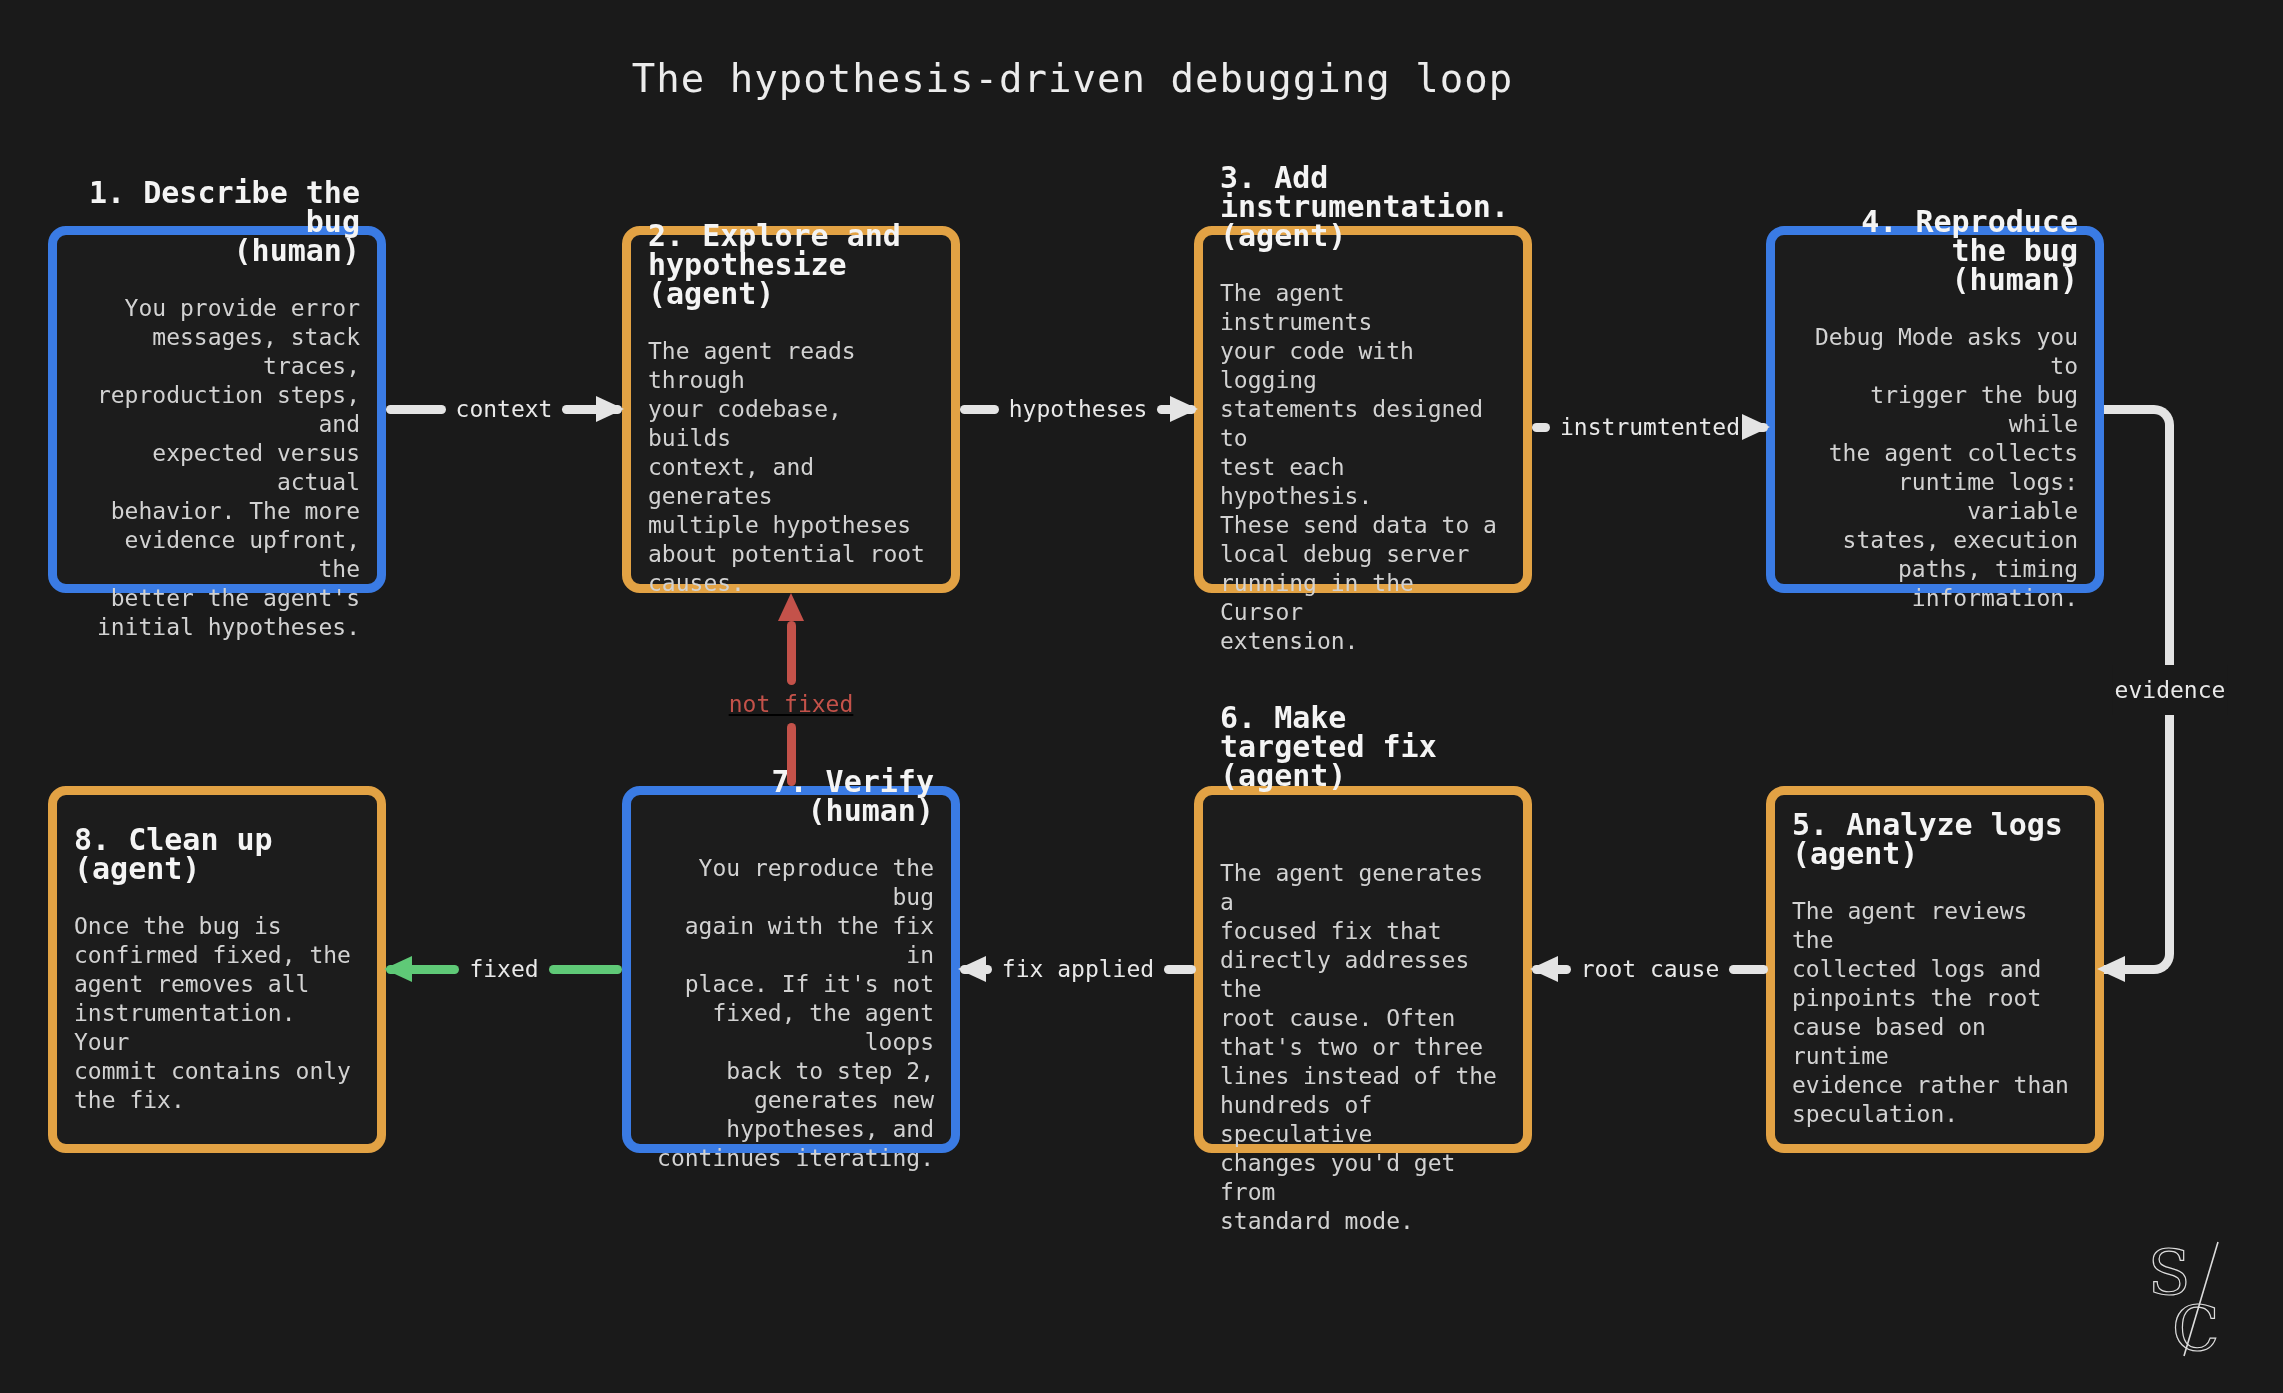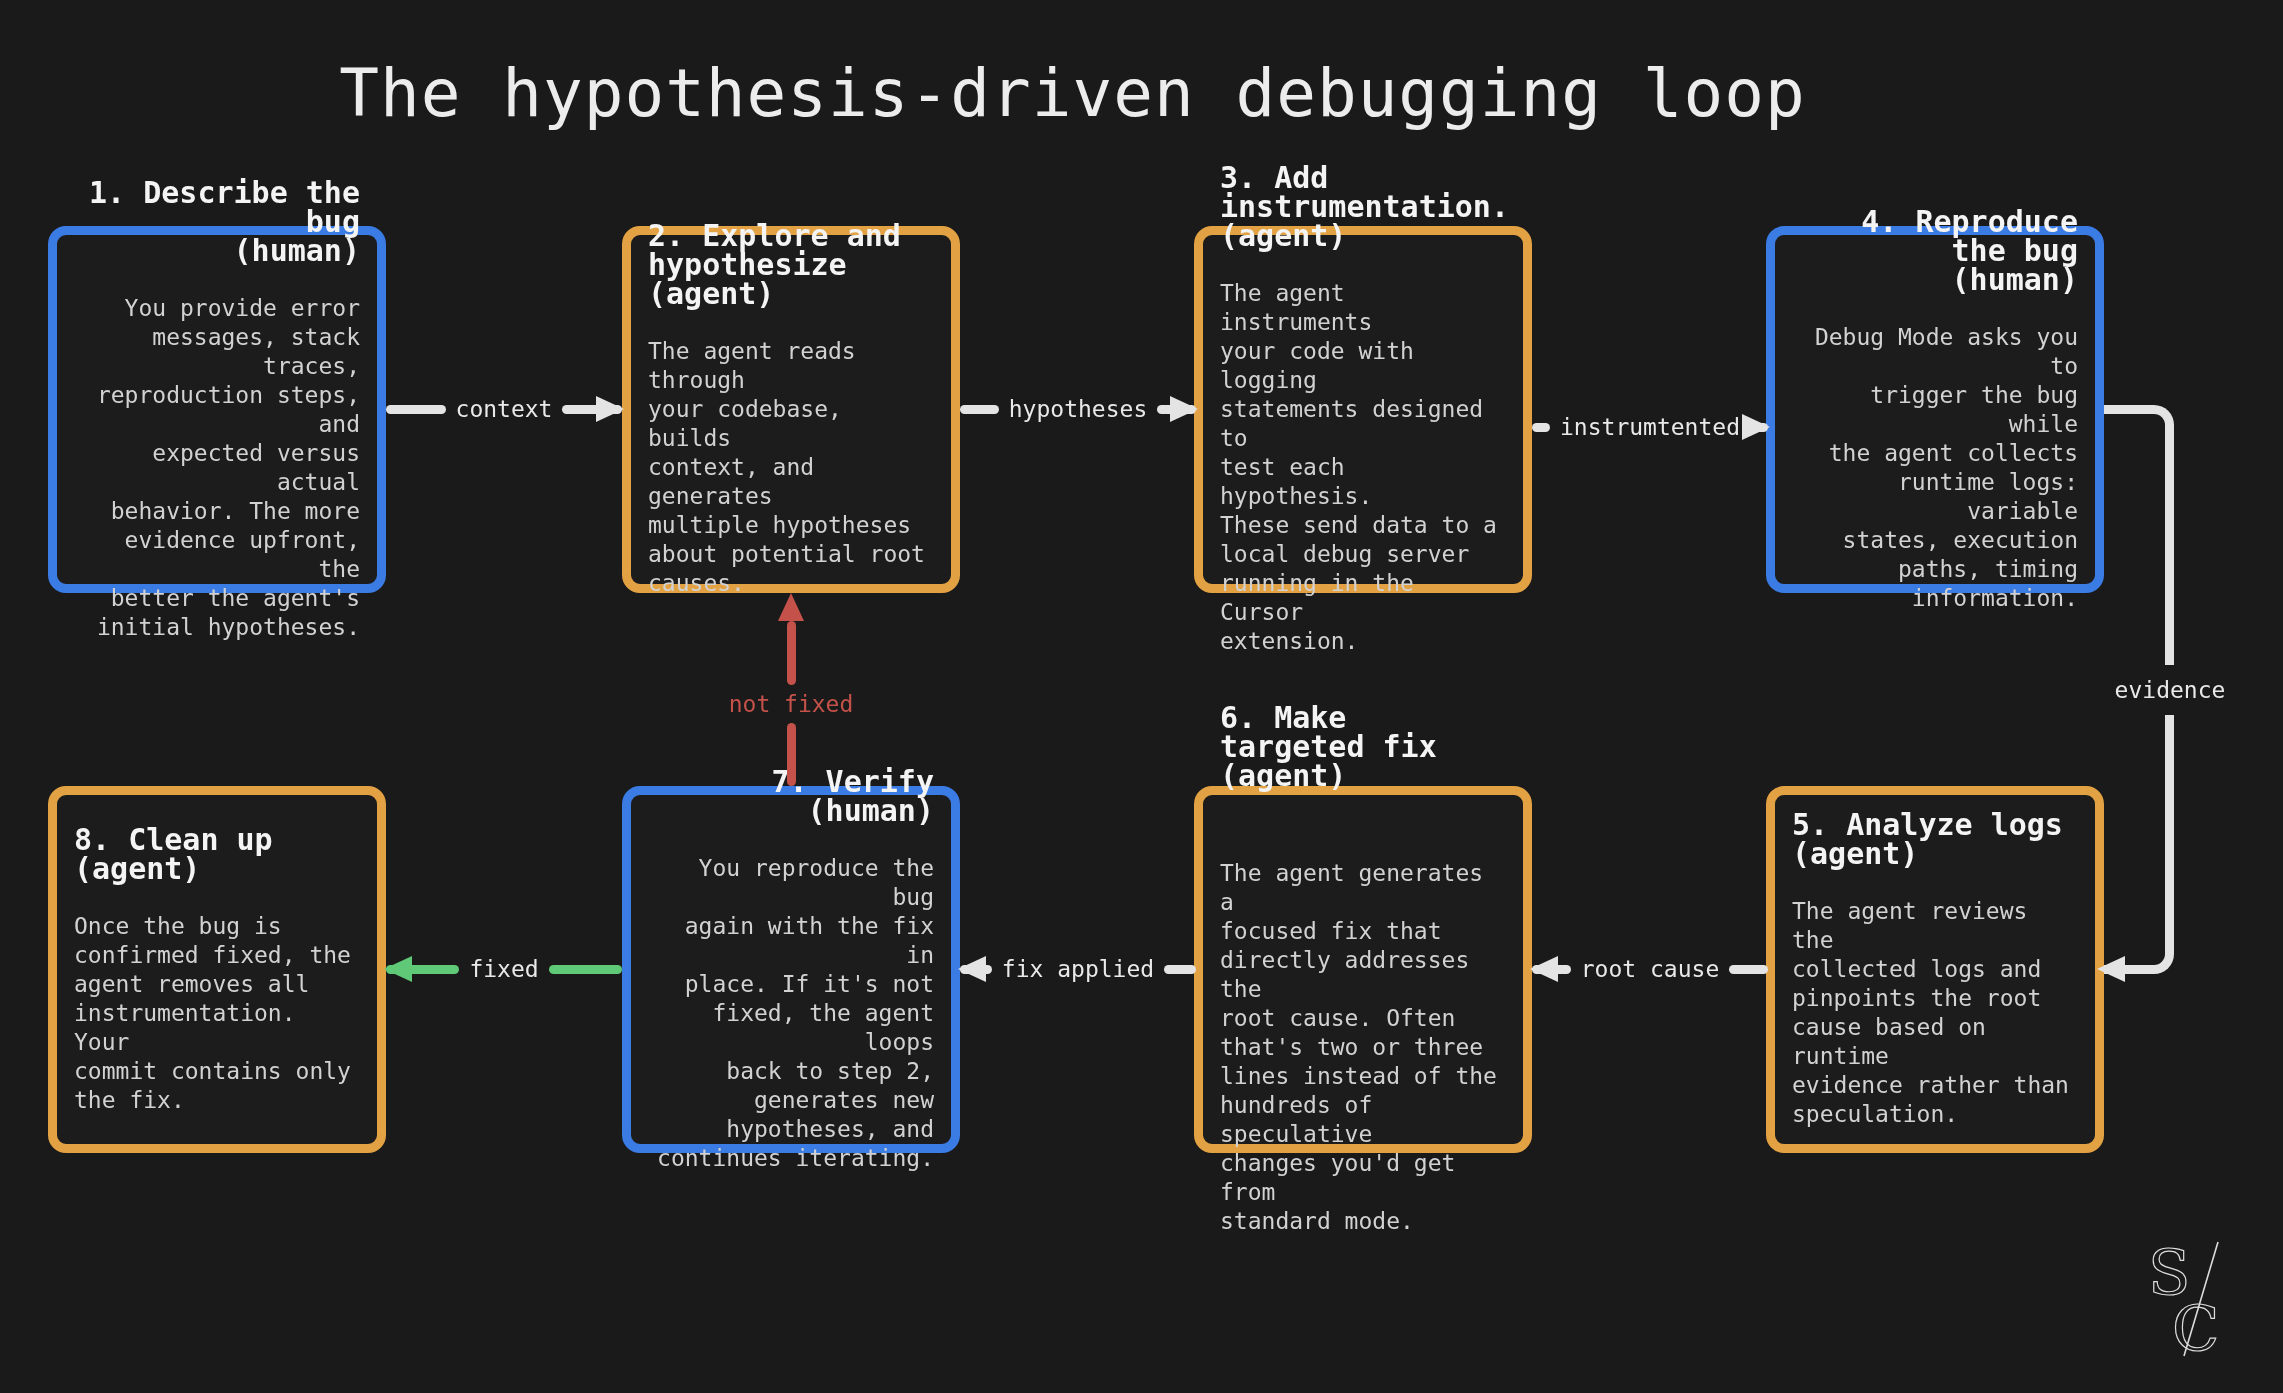--- a/index.html
+++ b/index.html
@@ -3,21 +3,21 @@
 <meta charset="utf-8">
 <style>
   html,body { margin:0; padding:0; background:#111; }
   .canvas {
     position:relative; width:2283px; height:1393px;
     background:#1a1a1a; overflow:hidden;
     font-family:"DejaVu Sans Mono", monospace;
   }
   .title {
     position:absolute; top:58px; left:0; width:2145px;
-    text-align:center; font-size:66px; line-height:1.1;
+    text-align:center; font-size:39px; line-height:1.1;
     color:#ececec; letter-spacing:1px; white-space:nowrap;
   }
   .box {
     position:absolute; width:338px; height:367px; box-sizing:border-box;
     border:9px solid; border-radius:18px; background:#1c1c1c;
     display:flex; flex-direction:column; justify-content:center;
     padding:14px 17px;
   }
   .box.blue   { border-color:#3a7be4;text-align:right; }
   .box.orange { border-color:#e2a244; }
@@ -60,21 +60,21 @@
   }
   .a-context      { left:386px;  top:391px; width:236px; }
   .a-hypotheses   { left:960px;  top:391px; width:236px; }
   .a-instrumented { left:1532px; top:409px; width:236px; }
   .a-root-cause   { left:1532px; top:951px; width:236px; }
   .a-fix-applied  { left:960px;  top:951px; width:236px; }
   .a-fixed        { left:386px;  top:951px; width:236px; --line:#5fc977; }
 
   .varrow {
     left:773px; top:593px; width:36px; height:193px; --line:#c4524a;
-    display:flex; flex-direction:column; align-items:center; overflow:visible;
+    display:flex; flex-direction:column; align-items:center; overflow:visible;text-decoration:underline;
   }
   .varrow .vseg { width:9px; flex:1; background:var(--line); border-radius:5px; }
   .varrow .vhead {
     width:0; height:0;
     border-left:13px solid transparent; border-right:13px solid transparent;
     border-bottom:28px solid var(--line);
   }
   .varrow .alabel { color:#c4524a; padding:6px 0; }
 
   .elbow {

